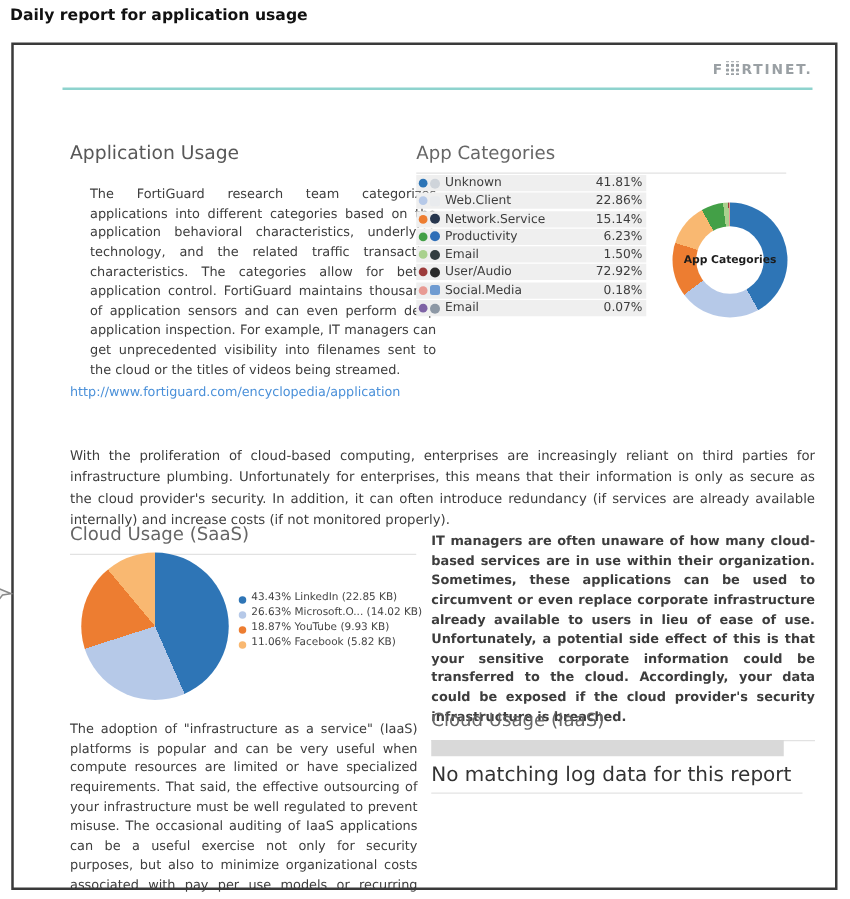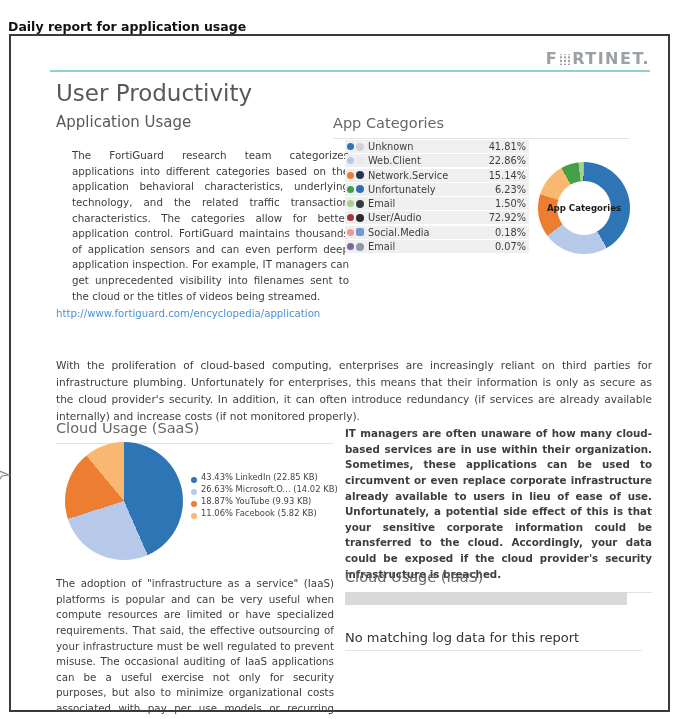--- a/index.html
+++ b/index.html
@@ -1,27 +1,27 @@
 <!DOCTYPE html>
 <html><head>
 <meta charset="utf-8">
 <style>
   * { margin:0; padding:0; box-sizing:border-box; }
   html,body { width:680px; height:719px; background:#ffffff; overflow:hidden;
     font-family:"DejaVu Sans", sans-serif; }
   .page { position:relative; width:680px; height:719px; }
 
-  .page-title { position:absolute; left:8px; top:4px; font-size:12.5px; font-weight:bold; color:#111;margin-top:15px; }
+  .page-title { position:absolute; left:8px; top:4px; font-size:12.5px; font-weight:bold; color:#111; }
 
   .cursor { position:absolute; left:-4px; top:466px; z-index:5; }
 
   .report-box { position:absolute; left:9px; top:34px; width:661px; height:678px;
     border:2px solid #3a3a3a; background:#fff; }
 
-  .logo { position:absolute; right:18px; top:13px; font-size:16px; font-weight:bold;
+  .logo { position:absolute; right:18px; top:13px; font-size:11px; font-weight:bold;
     letter-spacing:1.5px; color:#9aa0a4; white-space:nowrap; }
   .logo-o { display:inline-block; width:12px; height:11px; margin:0 1px;
     background-image:radial-gradient(circle,#9aa0a4 1.3px,transparent 1.5px);
     background-size:4px 3.7px; background-position:0 1.5px; vertical-align:-1px; }
 
   .rule-teal { position:absolute; left:39px; top:34px; width:600px; height:2px;
     background:#8ed3ce; }
 
   .h1 { position:absolute; left:45px; top:44px; font-size:23px; font-weight:400; color:#585858; }
   .h2 { position:absolute; left:45px; top:77px; font-size:15px; font-weight:400; color:#585858; }
@@ -29,21 +29,21 @@
   .para { font-size:10.3px; line-height:1.52; color:#3d3d3d; text-align:justify; }
   .left-para { position:absolute; left:61px; top:112px; width:277px; }
   .link-block { position:absolute; left:45px; top:266px; width:277px; }
   .link-intro { font-size:10.3px; color:#3d3d3d; text-align:justify; text-align-last:justify; }
   .link-url { font-size:10.2px; color:#4a90d9; margin-top:4px; word-break:break-all; display:inline-block; text-decoration:none; }
 
   .sec-heading { font-size:14.5px; font-weight:400; color:#666;
     border-bottom:1px solid #e2e2e2; padding-bottom:7px; }
   .appcat-heading { position:absolute; left:322px; top:79px; width:296px; }
 
-  .cat-list { position:absolute; left:334px; top:104px; width:184px; }
+  .cat-list { position:absolute; left:322px; top:104px; width:184px; }
   .cat-row { display:flex; align-items:center; height:13px; margin-bottom:1.3px;
     background:#efefef; padding:0 3px 0 2px; font-size:9.8px; color:#3d3d3d; }
   .dot { width:7px; height:7px; border-radius:50%; margin-right:2px; flex:none; }
   .cicon { width:8px; height:8px; margin-right:4px; flex:none; }
   .cicon.circle { border-radius:50%; }
   .cicon.square { border-radius:2px; }
   .clabel { white-space:nowrap; overflow:hidden; }
   .cpct { margin-left:auto; }
 
   .donut-wrap { position:absolute; left:527px; top:126px; width:92px; height:92px; }
@@ -56,43 +56,42 @@
 
   .saas-heading { position:absolute; left:45px; top:384px; width:277px; }
   .pie { position:absolute; left:54px; top:406px; width:118px; height:118px; border-radius:50%; }
   .legend { position:absolute; left:180px; top:435px; }
   .legend-item { display:flex; align-items:flex-end; font-size:8.4px; color:#444; line-height:12px; white-space:nowrap; }
   .ldot { width:6px; height:6px; border-radius:50%; margin-right:4px; flex:none; }
 
   .right-para { position:absolute; left:334px; top:390px; width:307px;font-weight:bold; }
   .iaas-heading { position:absolute; left:334px; top:533px; width:307px; }
   .iaas-bar { position:absolute; left:334px; top:556px; width:282px; height:13px; background:#d9d9d9; }
-  .iaas-empty { position:absolute; left:334px; top:571px; width:297px; font-size:13px; color:#333;
-    padding:3px 0 5px 0; border-bottom:1px solid #e3e3e3;margin-top:20px; }
+  .iaas-empty { position:absolute; left:334px; top:571px; width:297px; font-size:16px; color:#333;
+    padding:3px 0 5px 0; border-bottom:1px solid #e3e3e3; }
 
   .bottom-para { position:absolute; left:45px; top:540px; width:278px; }
 </style>
 </head>
 <body>
 
 <div class="page">
 
   <div class="page-title">Daily report for application usage</div>
 
   <svg class="cursor" width="15" height="16" viewBox="0 0 15 16">
     <path d="M1 4 L13 9 L6 10 L3 14 Z" fill="#f5f5f5" stroke="#8a8a8a" stroke-width="1.2"></path>
   </svg>
 
   <div class="report-box">
 
     <div class="logo"><span>F</span><span class="logo-o"></span><span>RTINET.</span></div>
 
     <div class="rule-teal"></div>
 
-    <div class="h1">User Productivity</div>
     <div class="h2">Application Usage</div>
 
     <div class="para left-para">The FortiGuard research team categorizes applications into different categories based on the application behavioral characteristics, underlying technology, and the related traffic transaction characteristics. The categories allow for better application control. FortiGuard maintains thousands of application sensors and can even perform deep application inspection. For example, IT managers can get unprecedented visibility into filenames sent to the cloud or the titles of videos being streamed.</div>
 
     <div class="link-block">
       <a class="link-url" href="#">http://www.fortiguard.com/encyclopedia/application</a>
     </div>
 
     <div class="sec-heading appcat-heading">App Categories</div>
 
@@ -111,21 +110,21 @@
         </div>
         <div class="cat-row">
           <span class="dot" style="background:#ed7d31"></span>
           <span class="cicon circle" style="background:#27364e"></span>
           <span class="clabel">Network.Service</span>
           <span class="cpct">15.14%</span>
         </div>
         <div class="cat-row">
           <span class="dot" style="background:#43a047"></span>
           <span class="cicon circle" style="background:#2f6fb8"></span>
-          <span class="clabel">Unfortunately</span>
+          <span class="clabel">Productivity</span>
           <span class="cpct">6.23%</span>
         </div>
         <div class="cat-row">
           <span class="dot" style="background:#a9d18e"></span>
           <span class="cicon circle" style="background:#333d40"></span>
           <span class="clabel">Email</span>
           <span class="cpct">1.50%</span>
         </div>
         <div class="cat-row">
           <span class="dot" style="background:#9c3b3b"></span>

